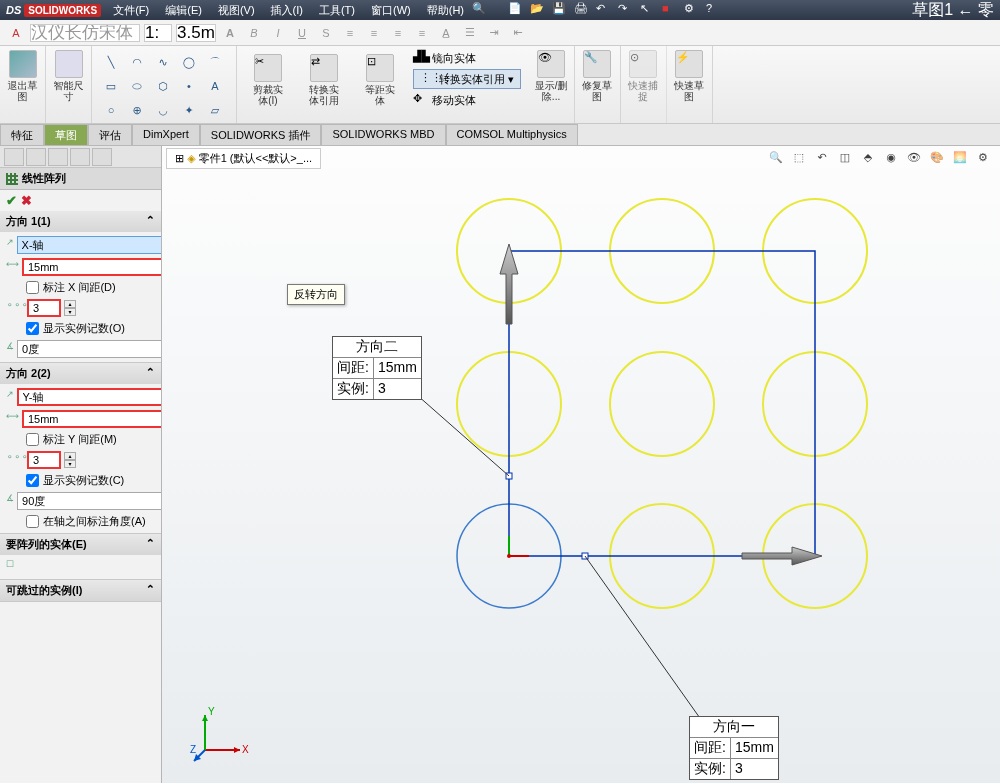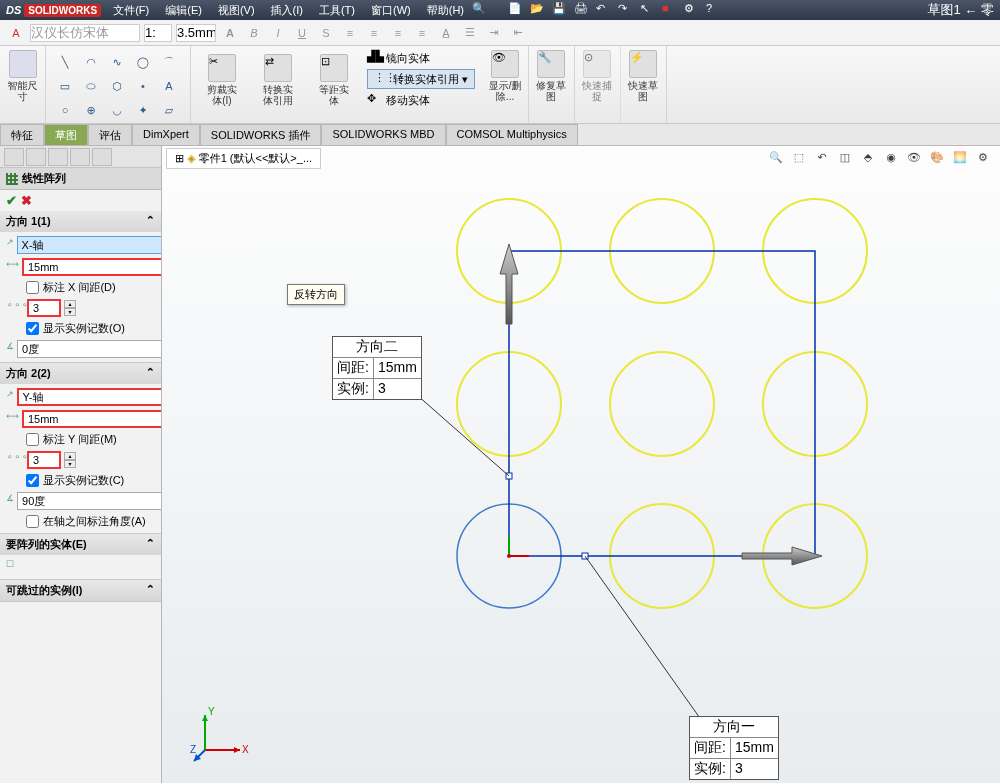--- a/index.html
+++ b/index.html
@@ -4,24 +4,24 @@
 <style>
 * { margin: 0; padding: 0; box-sizing: border-box; font-family: "Microsoft YaHei", Arial, sans-serif; }
 body { background: #fff; font-size: 11px; overflow: hidden; width: 1000px; height: 784px; }
 
 .titlebar { height: 20px; background: linear-gradient(#4a5568,#2d3748); color: #fff; display: flex; align-items: center; padding: 0 6px; font-size: 11px; }
 .titlebar .logo { background: #c62828; padding: 1px 4px; font-weight: bold; font-size: 10px; margin-right: 4px; border-radius: 2px; }
 .titlebar .logo-s { color:#fff; font-style: italic; font-weight: bold; margin-right:3px;text-align:right; }
 .titlebar .menu-item { margin: 16px 8px; cursor: pointer; }
 .titlebar .toolbar-icons { margin-left: 20px; display: flex; gap: 6px; }
 .titlebar .ticon { width: 16px; height: 16px; display:inline-block; cursor:pointer; }
-.title-right { margin-left: auto; font-size:13px; }
+.title-right { margin-left: auto; font-size:16px; }
 
 .formatbar { height: 26px; background: #f3f3f3; border-bottom: 1px solid #ccc; display:flex; align-items:center; padding: 0 6px; gap:4px; }
-.formatbar select, .formatbar input { font-size:13px; height:18px; border:1px solid #ccc; background:#fff; }
+.formatbar select, .formatbar input { font-size:17px; height:18px; border:1px solid #ccc; background:#fff; }
 .fmt-btn { width:20px; height:20px; display:inline-flex; align-items:center; justify-content:center; color:#999; cursor:pointer; }
 
 .ribbon { height: 78px; background: linear-gradient(#f8f8f8,#eaeaea); border-bottom:1px solid #c8c8c8; display:flex; }
 .ribbon-group { border-right:1px solid #d4d4d4; padding: 4px 6px; display:flex; flex-direction:column; align-items:center; justify-content:flex-start; gap:2px; }
 .rg-big { width:46px; }
 .rg-label { font-size:10px; color:#333; text-align:center; line-height:1.1; }
 .rg-icon { width:28px; height:28px; background:#e0e0e0; border:1px solid #bbb; border-radius:2px; }
 .shape-grid { display:grid; grid-template-columns:repeat(5,24px); grid-template-rows:repeat(3,22px); gap:2px; padding:2px; }
 .shape-btn { width:22px; height:20px; display:flex; align-items:center; justify-content:center; cursor:pointer; color:#2e5c8a; }
 .mid-group { padding:4px 8px; display:flex; gap:10px; }
@@ -127,20 +127,24 @@
   <span class="fmt-btn">≡</span>
   <span class="fmt-btn">≡</span>
   <span class="fmt-btn">A̲</span>
   <span class="fmt-btn">☰</span>
   <span class="fmt-btn">⇥</span>
   <span class="fmt-btn">⇤</span>
 </div>
 
 <div class="ribbon">
   <div class="ribbon-group rg-big">
+    <div class="rg-icon" style="background:linear-gradient(135deg,#6aa,#abc)"></div>
+    <div class="rg-label">退出草图</div>
+  </div>
+  <div class="ribbon-group rg-big">
     <div class="rg-icon" style="background:#dde"></div>
     <div class="rg-label">智能尺寸</div>
   </div>
   <div class="ribbon-group">
     <div class="shape-grid">
       <span class="shape-btn">╲</span>
       <span class="shape-btn">◠</span>
       <span class="shape-btn">∿</span>
       <span class="shape-btn">◯</span>
       <span class="shape-btn">⌒</span>

